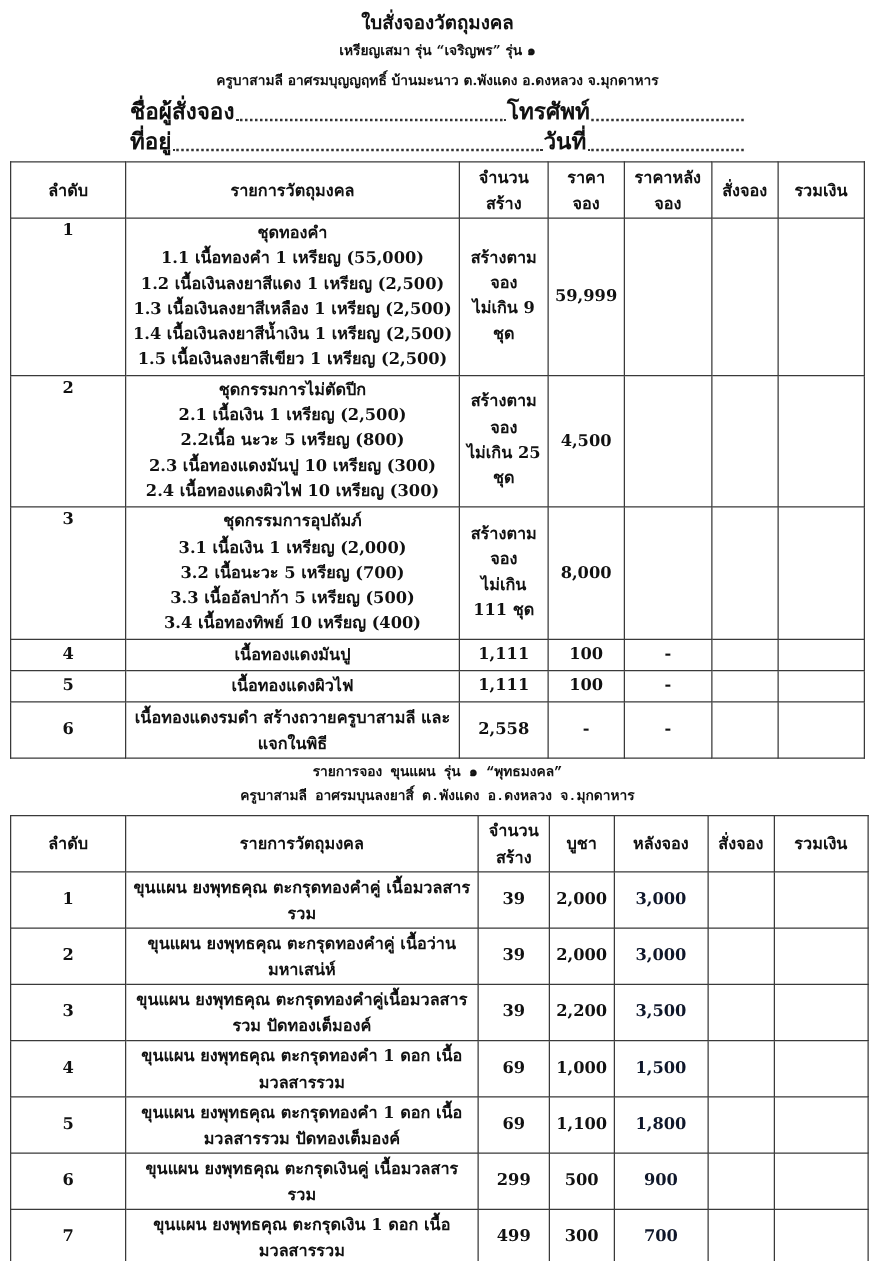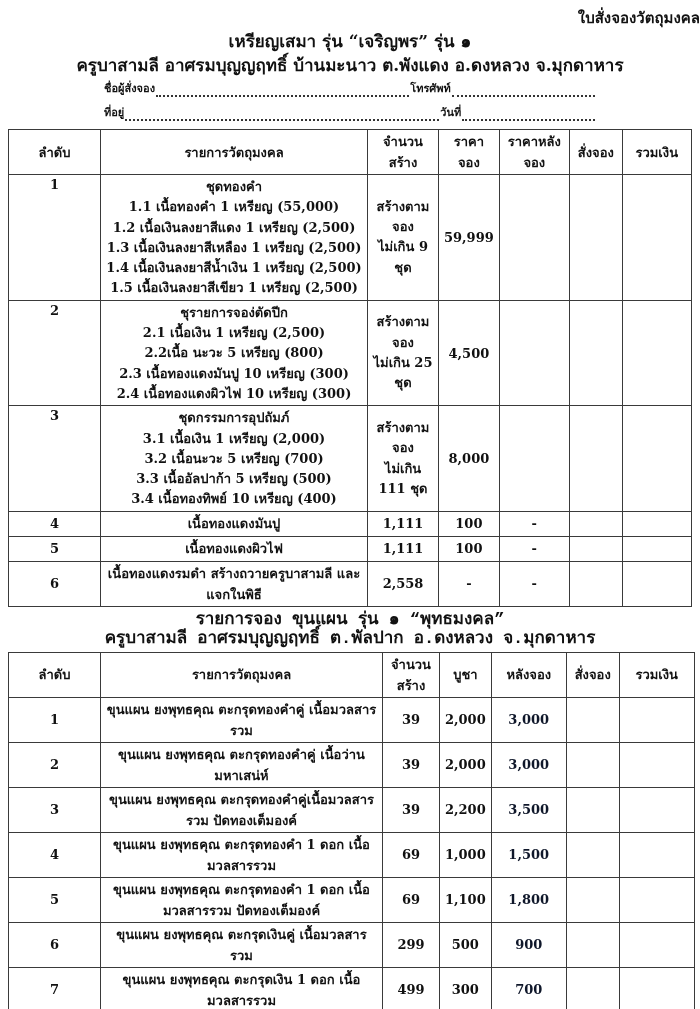--- a/index.html
+++ b/index.html
@@ -5,23 +5,23 @@
   html,body{margin:0;padding:0;background:#e8e8e8;}
   .sheet{
     position:relative;
     width:700px;height:1009px;
     background:#ffffff;
     font-family:"DejaVu Serif","Liberation Serif",serif;
     color:#111;
     overflow:hidden;
   }
   .doc-header{padding-top:7px;}
-  .h1{text-align:right;font-size:15px;font-weight:bold;line-height:22px;}
-  .h2{text-align:center;font-size:17px;font-weight:bold;line-height:24px;}
-  .fill-line{display:flex;width:492px;margin:1px auto 0;font-size:11px;font-weight:bold;align-items:flex-end;line-height:23px;font-family:Liberation Mono, monospace;}
+  .h1{text-align:center;font-size:15px;font-weight:bold;line-height:22px;}
+  .h2{text-align:center;font-size:11px;font-weight:bold;line-height:24px;}
+  .fill-line{display:flex;width:492px;margin:1px auto 0;font-size:18px;font-weight:bold;align-items:flex-end;line-height:23px;}
   .leader{border-bottom:2px dotted #333;margin:0 1px 4px;}
   .lead-a{flex-grow:2.3;}
   .lead-b{flex-grow:1.3;}
   .lead-c{flex-grow:2.6;}
   .lead-d{flex-grow:1.1;}
 
   table.t{border-collapse:collapse;table-layout:fixed;margin:4px 0 0 8px;}
   table.t th,table.t td{
     border:1px solid #3a3a3a;
     font-size:13px;font-weight:bold;
@@ -100,21 +100,21 @@
             <div class="line">ไม่เกิน  9 ชุด</div>
           </td>
           <td class="c-price">59,999</td>
           <td class="c-after"></td>
           <td class="c-order"></td>
           <td class="c-total"></td>
         </tr>
         <tr class="multi">
           <td class="c-no">2</td>
           <td class="c-desc">
-            <div class="line">ชุรายการจอง่ตัดปีก</div>
+            <div class="line">ชุดกรรมการไม่ตัดปีก</div>
             <div class="line">2.1 เนื้อเงิน 1 เหรียญ (2,500)</div>
             <div class="line">2.2เนื้อ นะวะ 5 เหรียญ (800)</div>
             <div class="line">2.3 เนื้อทองแดงมันปู 10 เหรียญ (300)</div>
             <div class="line">2.4 เนื้อทองแดงผิวไฟ 10 เหรียญ (300)</div>
           </td>
           <td class="c-made">
             <div class="line">สร้างตามจอง</div>
             <div class="line">ไม่เกิน 25 ชุด</div>
           </td>
           <td class="c-price">4,500</td>
@@ -165,21 +165,21 @@
           <td class="c-price">-</td>
           <td class="c-after">-</td>
           <td class="c-order"></td>
           <td class="c-total"></td>
         </tr>
       </tbody>
     </table>
 
   <div class="mid">
     <div class="h2">รายการจอง ขุนแผน รุ่น ๑ “พุทธมงคล”</div>
-    <div class="h2">ครูบาสามลี อาศรมบุญญฤทธิ์ ต.พัลปาก อ.ดงหลวง จ.มุกดาหาร</div>
+    <div class="h2">ครูบาสามลี อาศรมบุนลงยาสิ์ ต.พังแดง อ.ดงหลวง จ.มุกดาหาร</div>
   </div>
 
   <table class="t" id="t2">
       <colgroup>
         <col style="width: 92px;">
         <col style="width: 282px;">
         <col style="width: 57px;">
         <col style="width: 48px;">
         <col style="width: 75px;">
         <col style="width: 53px;">

